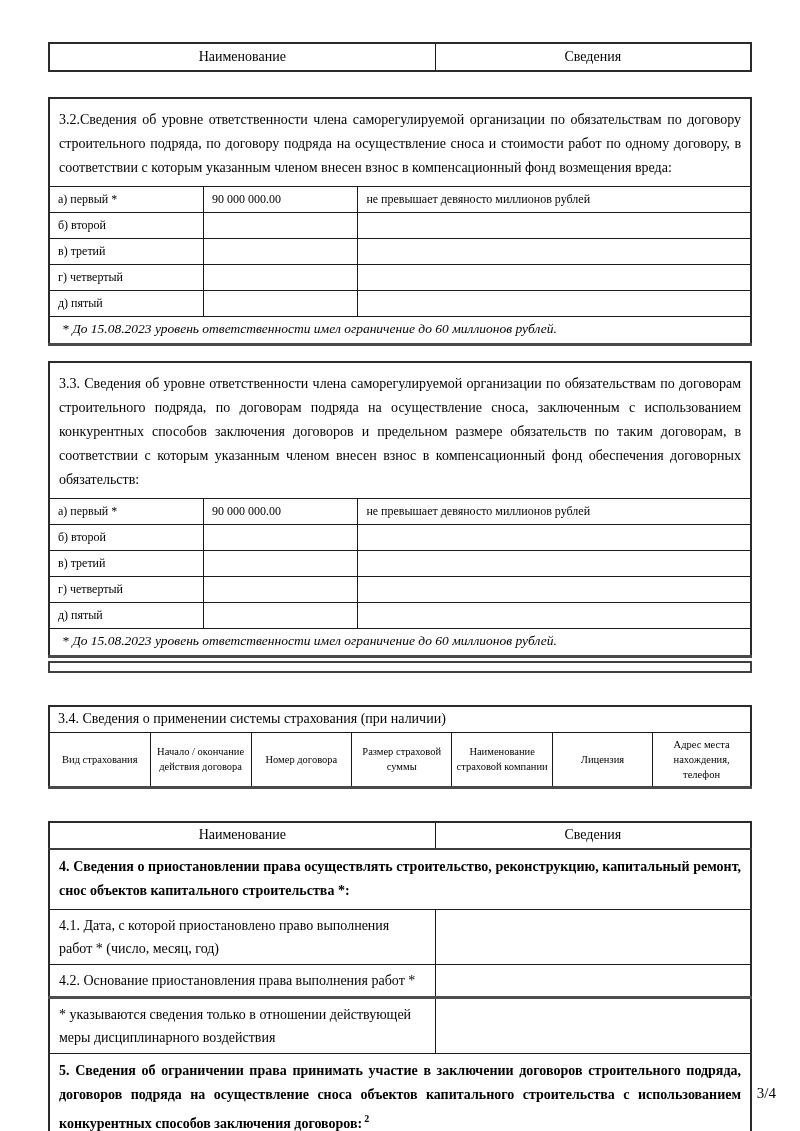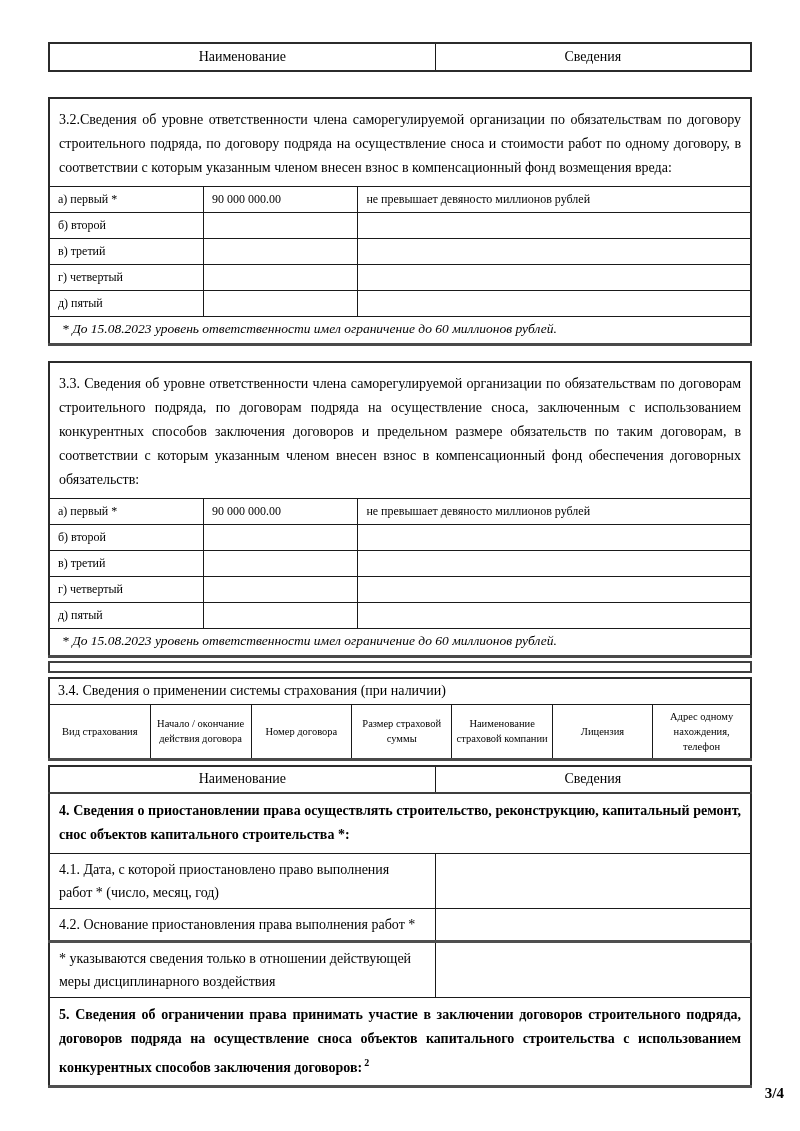--- a/index.html
+++ b/index.html
@@ -24,21 +24,21 @@
     text-align: center; font-size: 14px; height: 28px; padding: 2px 4px;
   }
 
   
   table.box { border: 2px solid #2b2b2b; }
   table.box td { border: 1.5px solid #1a1a1a; }
   table.box { border-bottom: 3px solid #4a4a4a; }
 
   .m25 { margin-top: 25px; }
   .m15 { margin-top: 15px; }
-  .m18 { margin-top: 4px; }
+  .m18 { margin-top: 32px; }
 
   td.para {
     font-size: 14px; line-height: 24px; text-align: justify;
     padding: 9px 9px 6px 9px; vertical-align: top;
   }
   tr.r td { height: 26px; font-size: 12px; padding: 2px 8px; }
   td.lab { }
   td.val { }
   td.note { }
   td.foot {
@@ -71,23 +71,22 @@
     font-size: 14px; line-height: 23px; padding: 4px 9px; vertical-align: middle;
   }
   td.s4val { }
   tr.thick td { border-top: 3px solid #4f4f4f; }
   td.h46 { height: 44px; }
   td.h27 { height: 27px; }
 
   sup { font-size: 10px; vertical-align: super; margin-left: 2px; }
 
   .pagenum {
-    position: absolute; right: 16px; top: 1085px;
+    position: absolute; right: 24px; top: 1085px;
     font-size: 15px;
-    font-weight: bold;
   }
 </style>
 </head>
 <body>
 
 <div class="content">
 
   <table class="hdr">
     <colgroup>
         <col style="width:55%">
@@ -199,21 +198,21 @@
         <tr>
       <td class="s34title" colspan="7">3.4. Сведения о применении системы страхования (при наличии)</td>
     </tr>
     <tr>
       <td class="s34h">Вид страхования</td>
       <td class="s34h">Начало / окончание действия договора</td>
       <td class="s34h">Номер договора</td>
       <td class="s34h">Размер страховой суммы</td>
       <td class="s34h">Наименование страховой компании</td>
       <td class="s34h">Лицензия</td>
-      <td class="s34h">Адрес одному нахождения, телефон</td>
+      <td class="s34h">Адрес места нахождения, телефон</td>
     </tr>
   </tbody>
     </table>
 
   <table class="s4 m18">
     <colgroup>
         <col style="width:55%">
         <col style="width:45%">
       </colgroup>
     <tbody>

